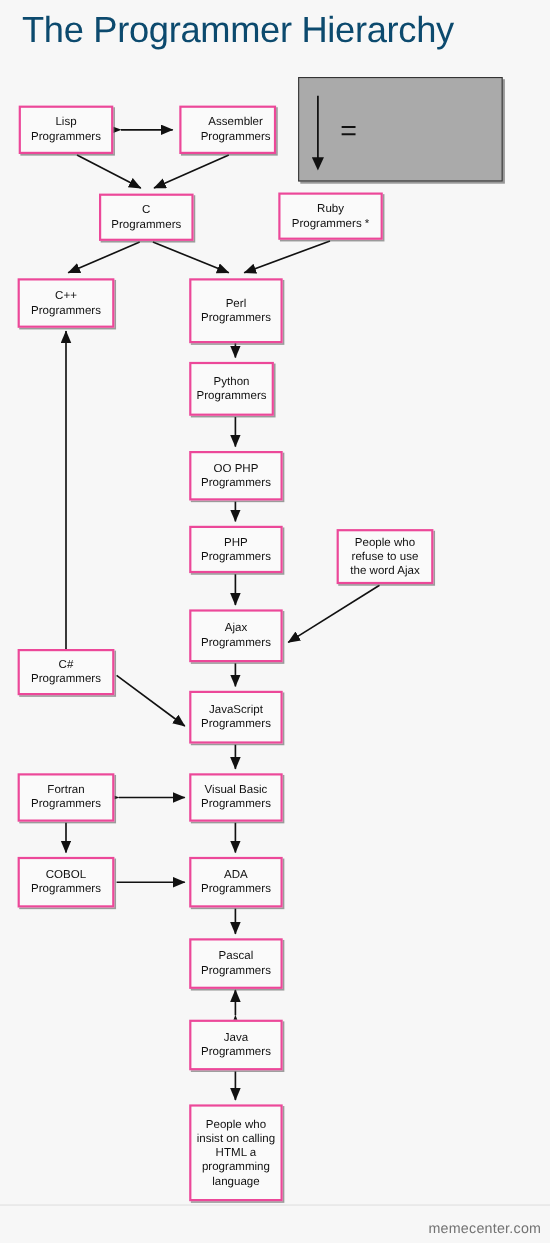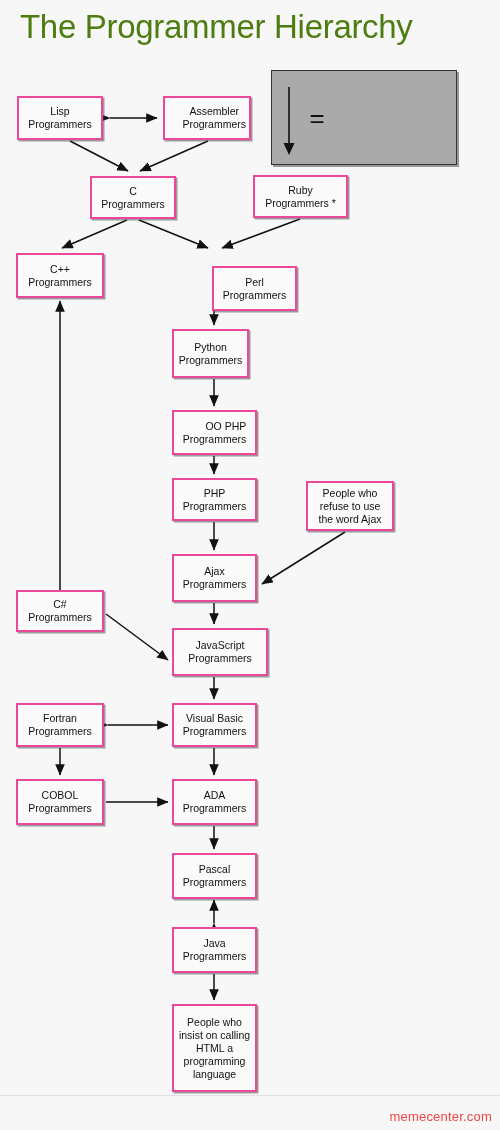--- a/index.html
+++ b/index.html
@@ -13,21 +13,21 @@
     height: 1130px;
     background: #f7f7f7;
     font-family: "Liberation Sans", sans-serif;
     overflow: hidden;
   }
   #title {
     position: absolute;
     left: 20px;
     top: 8px;
     font-size: 33px;
-    color: #4d7c0f;
+    color: #0c4a6e;
     letter-spacing: -0.3px;
     white-space: nowrap;
   }
   .node {
     position: absolute;
     box-sizing: border-box;
     background: #fafafa;
     border: 2px solid #ec4899;
     box-shadow: 1.5px 1.5px 0 rgba(80,80,80,0.55);
     display: flex;
@@ -76,21 +76,21 @@
     font-size: 10.5px;
     line-height: 14.6px;
     color: #111111;
     width: 200px;
   }
   #watermark {
     position: absolute;
     right: 8px;
     bottom: 6px;
     font-size: 13px;
-    color: #ef4444;
+    color: #737373;
     letter-spacing: 0.2px;
     text-align: center;
   }
   #footer-rule {
     position: absolute;
     left: 0;
     right: 0;
     bottom: 34px;
     height: 1px;
     background: #e0e0e0;
@@ -205,33 +205,33 @@
           <span>Ruby</span>
           <span>Programmers *</span>
         </div>
       </div>
       <div class="node" style="left: 16px; top: 253px; width: 88px; height: 45px;">
         <div>
           <span>C++</span>
           <span>Programmers</span>
         </div>
       </div>
-      <div class="node" style="left: 172px; top: 266px; width: 85px; height: 45px; margin-left: 40px;">
+      <div class="node" style="left: 172px; top: 253px; width: 85px; height: 59px;">
         <div>
           <span>Perl</span>
           <span>Programmers</span>
         </div>
       </div>
       <div class="node" style="left: 172px; top: 329px; width: 77px; height: 49px;">
         <div>
           <span>Python</span>
           <span>Programmers</span>
         </div>
       </div>
-      <div class="node" style="left: 172px; top: 410px; width: 85px; height: 45px; text-align: right;">
+      <div class="node" style="left: 172px; top: 410px; width: 85px; height: 45px;">
         <div>
           <span>OO PHP</span>
           <span>Programmers</span>
         </div>
       </div>
       <div class="node" style="left: 172px; top: 478px; width: 85px; height: 43px;">
         <div>
           <span>PHP</span>
           <span>Programmers</span>
         </div>
@@ -246,21 +246,21 @@
           <span>Ajax</span>
           <span>Programmers</span>
         </div>
       </div>
       <div class="node" style="left: 16px; top: 590px; width: 88px; height: 42px;">
         <div>
           <span>C#</span>
           <span>Programmers</span>
         </div>
       </div>
-      <div class="node" style="left: 172px; top: 628px; width: 96px; height: 48px;">
+      <div class="node" style="left: 172px; top: 628px; width: 85px; height: 48px;">
         <div>
           <span>JavaScript</span>
           <span>Programmers</span>
         </div>
       </div>
       <div class="node" style="left: 16px; top: 703px; width: 88px; height: 44px;">
         <div>
           <span>Fortran</span>
           <span>Programmers</span>
         </div>

